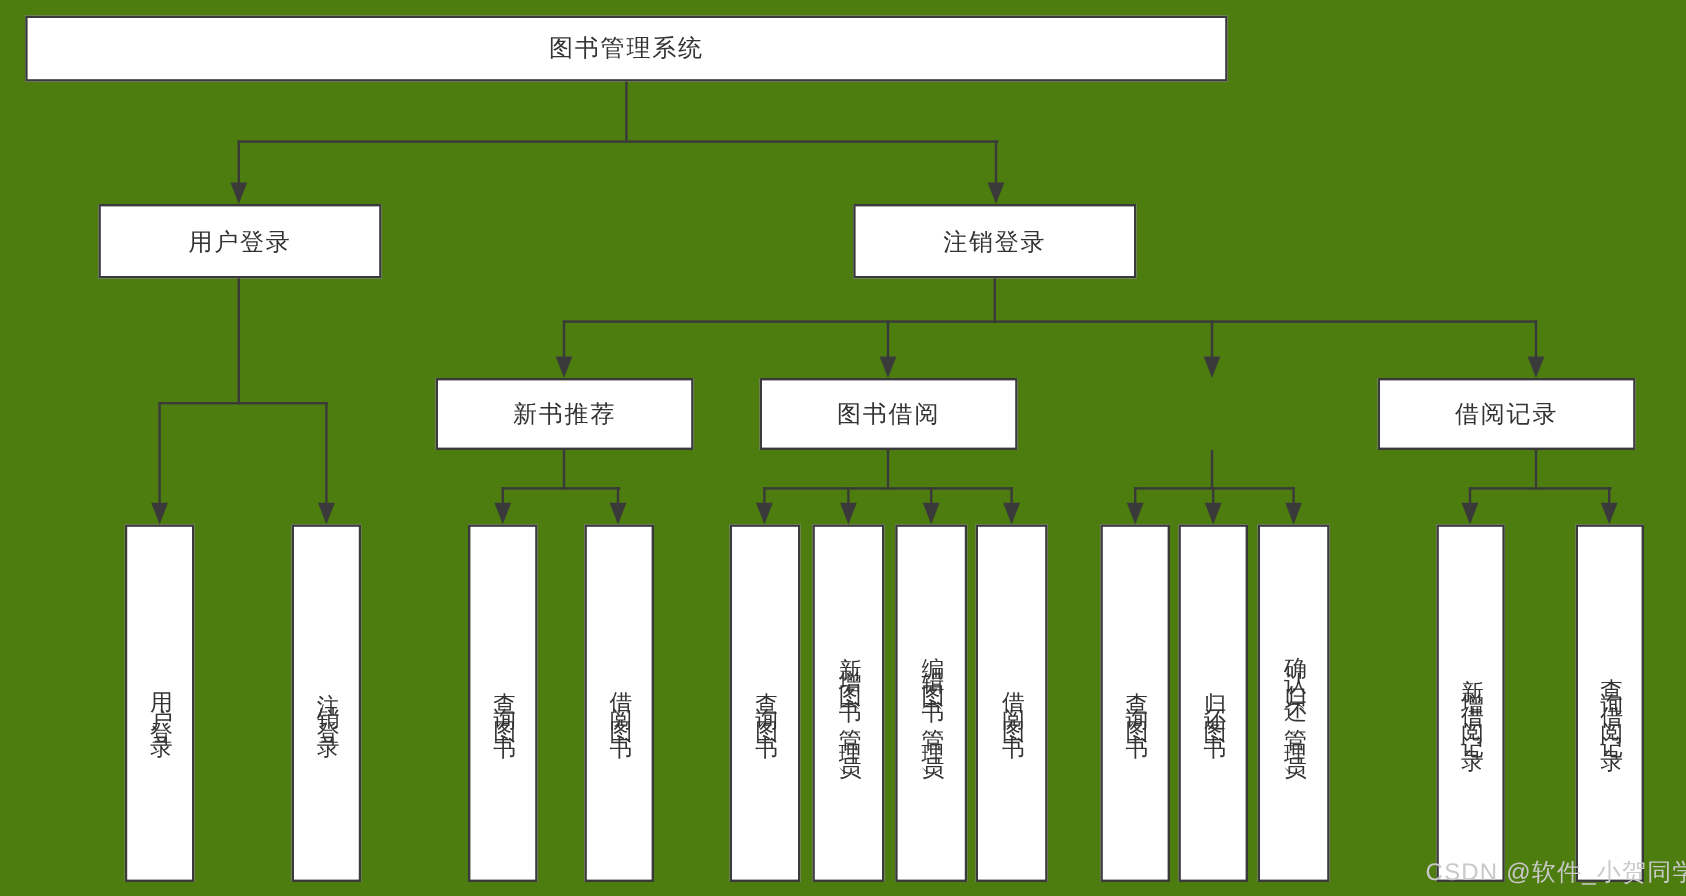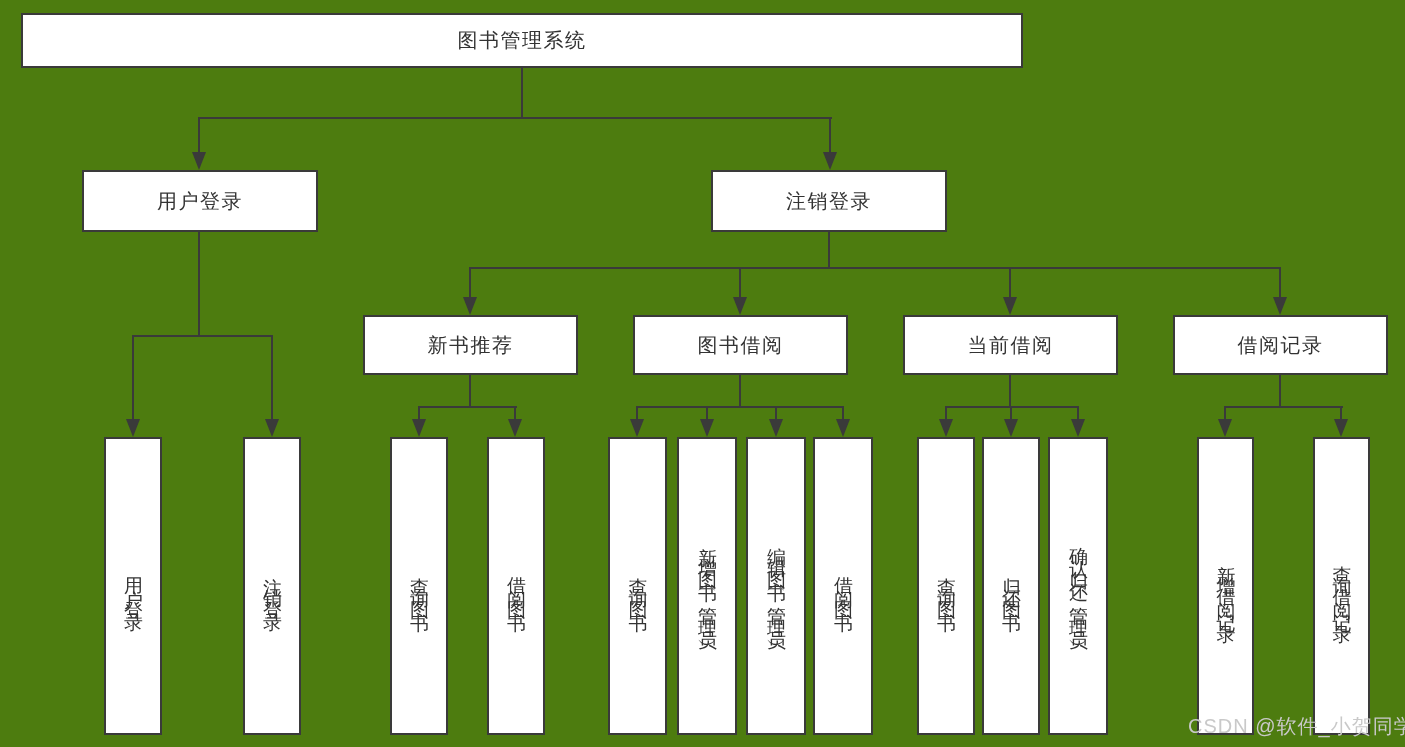--- a/index.html
+++ b/index.html
@@ -69,24 +69,21 @@
   <div class="ar" style="left:1003px;top:297px"></div>
   <div class="vl" style="left:1279px;top:267px;height:32px"></div>
   <div class="ar" style="left:1273px;top:297px"></div>
 
   <div class="box hbox" style="left:633px;top:315px;width:215px;height:60px">
     <span>图书借阅</span>
   </div>
   <div class="box hbox" style="left:363px;top:315px;width:215px;height:60px">
     <span>新书推荐</span>
   </div>
-  <div class="box hbox" style="left:903px;top:315px;width:215px;height:60px">
-    <span>当前借阅</span>
-  </div>
-  <div class="box hbox" style="left:1173px;top:315px;width:215px;height:60px">
+  <div class="box hbox" style="left:1148px;top:315px;width:215px;height:60px">
     <span>借阅记录</span>
   </div>
 
   <div class="vl" style="left:469px;top:375px;height:33px"></div>
   <div class="hl" style="left:418px;top:406px;width:99px"></div>
   <div class="vl" style="left:418px;top:406px;height:15px"></div>
   <div class="ar" style="left:412px;top:419px"></div>
   <div class="vl" style="left:514px;top:406px;height:15px"></div>
   <div class="ar" style="left:508px;top:419px"></div>
 

